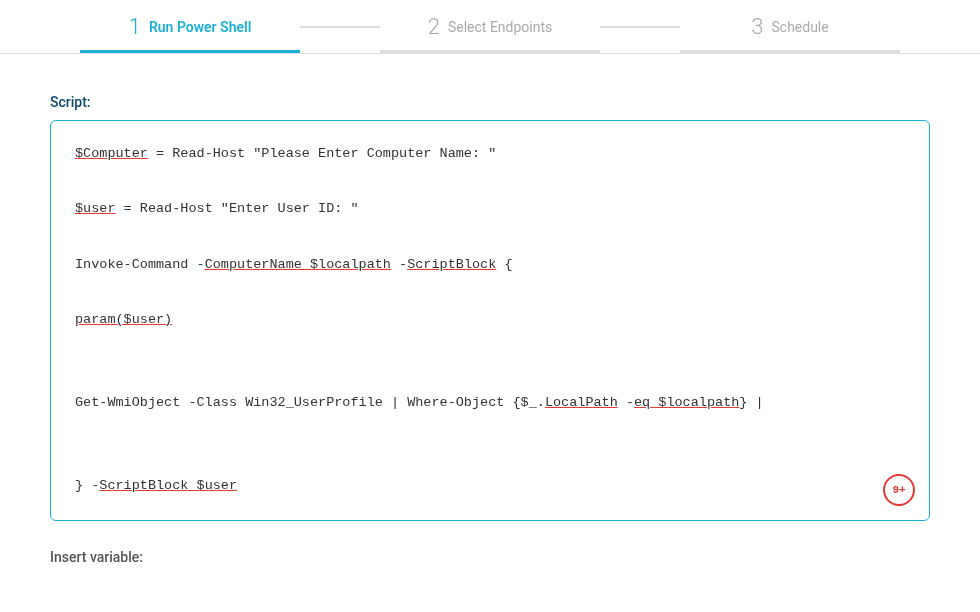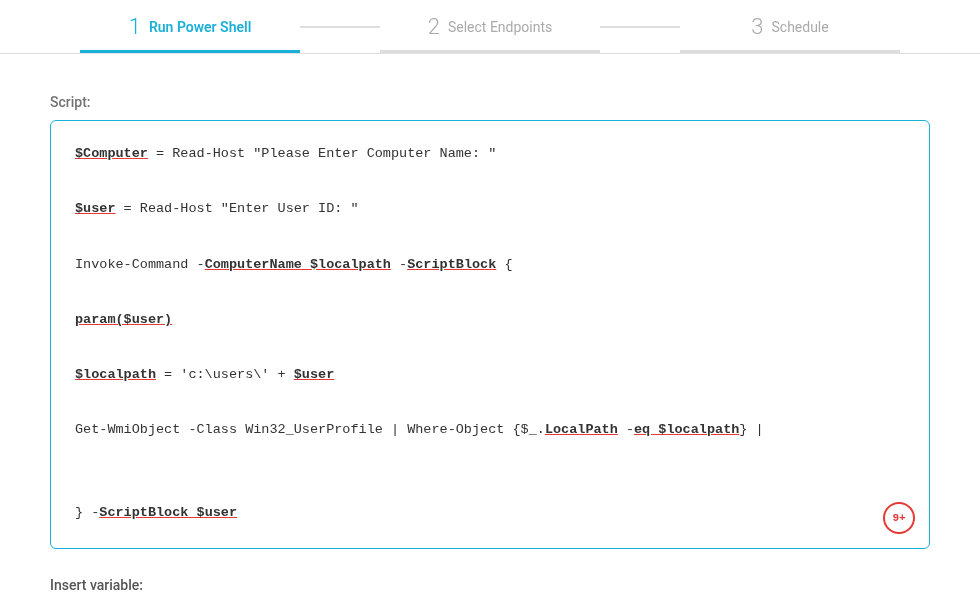--- a/index.html
+++ b/index.html
@@ -68,21 +68,21 @@
       margin-bottom: 14px;
     }
 
     
     .main-content {
       padding: 40px 50px 30px 50px;
     }
 
     .script-label {
       font-size: 14px;
-      color: #737373;
+      color: #0c4a6e;
       margin-bottom: 10px;
       font-weight: 500;
     }
 
     
     .script-editor {
       border: 1.5px solid #1ab0d8;
       border-radius: 6px;
       padding: 20px 24px;
       min-height: 360px;
@@ -99,21 +99,20 @@
       margin-bottom: 2px;
       white-space: pre;
     }
 
     
     .token-underline {
       text-decoration: underline;
       text-decoration-color: #e53935;
       text-decoration-style: solid;
       color: #333;
-      font-weight: bold;
     }
 
     
     .badge-9plus {
       position: absolute;
       bottom: 14px;
       right: 14px;
       width: 32px;
       height: 32px;
       border-radius: 50%;
@@ -185,21 +184,20 @@
     <span class="code-line"> </span>
 
     <span class="code-line">Invoke-Command -<span class="token-underline">ComputerName $localpath</span> -<span class="token-underline">ScriptBlock</span> {</span>
 
     <span class="code-line"> </span>
 
     <span class="code-line"><span class="token-underline">param($user)</span></span>
 
     <span class="code-line"> </span>
 
-    <span class="code-line"><span class="token-underline">$localpath</span> = 'c:\users\' + <span class="token-underline">$user</span></span>
 
     <span class="code-line"> </span>
 
     <span class="code-line">Get-WmiObject -Class Win32_UserProfile | Where-Object {$_.<span class="token-underline">LocalPath</span> -<span class="token-underline">eq $localpath</span>} |</span>
 
     <span class="code-line"> </span>
 
 
     <span class="code-line"> </span>
 

